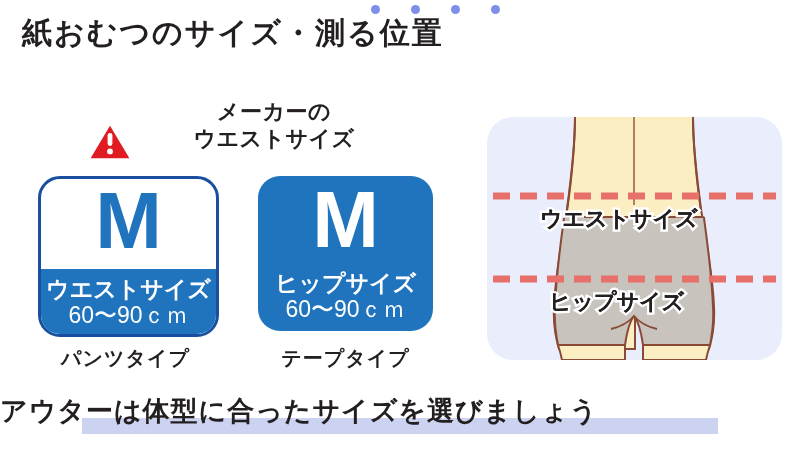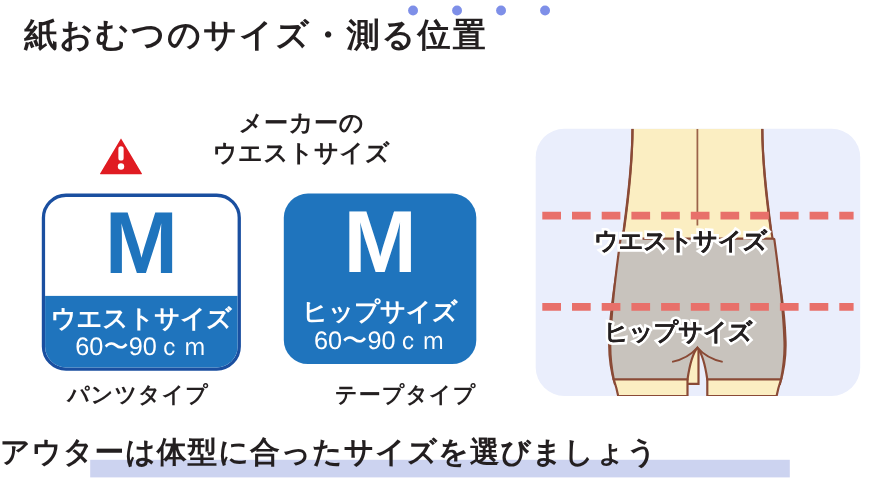--- a/index.html
+++ b/index.html
@@ -62,21 +62,21 @@
     color:#ffffff;
   }
   .card.pants .band{background:#1f74bd;left:-3px;right:-3px;bottom:-3px;}
   .card .band .b1{font-size:23px;font-weight:700;line-height:1.1;letter-spacing:0px;}
   .card .band .b2{font-size:23px;font-weight:400;line-height:1.15;letter-spacing:0px;}
   .card-caption{
     position:absolute;width:175px;text-align:center;
     font-size:20px;font-weight:700;color:#231f20;letter-spacing:1px;
   }
   .cap-pants{left:38px;top:345px;}
-  .cap-tape{left:258px;top:345px;text-align:right;}
+  .cap-tape{left:258px;top:345px;}
 
   
   .body-panel{
     position:absolute;left:487px;top:117px;width:295px;height:243px;
     background:#eaeefc;border-radius:26px;overflow:hidden;
   }
   .body-panel svg{display:block;width:295px;height:243px;}
   .dash-label{
     position:absolute;font-size:22px;font-weight:700;color:#231f20;
     letter-spacing:0px;white-space:nowrap;

